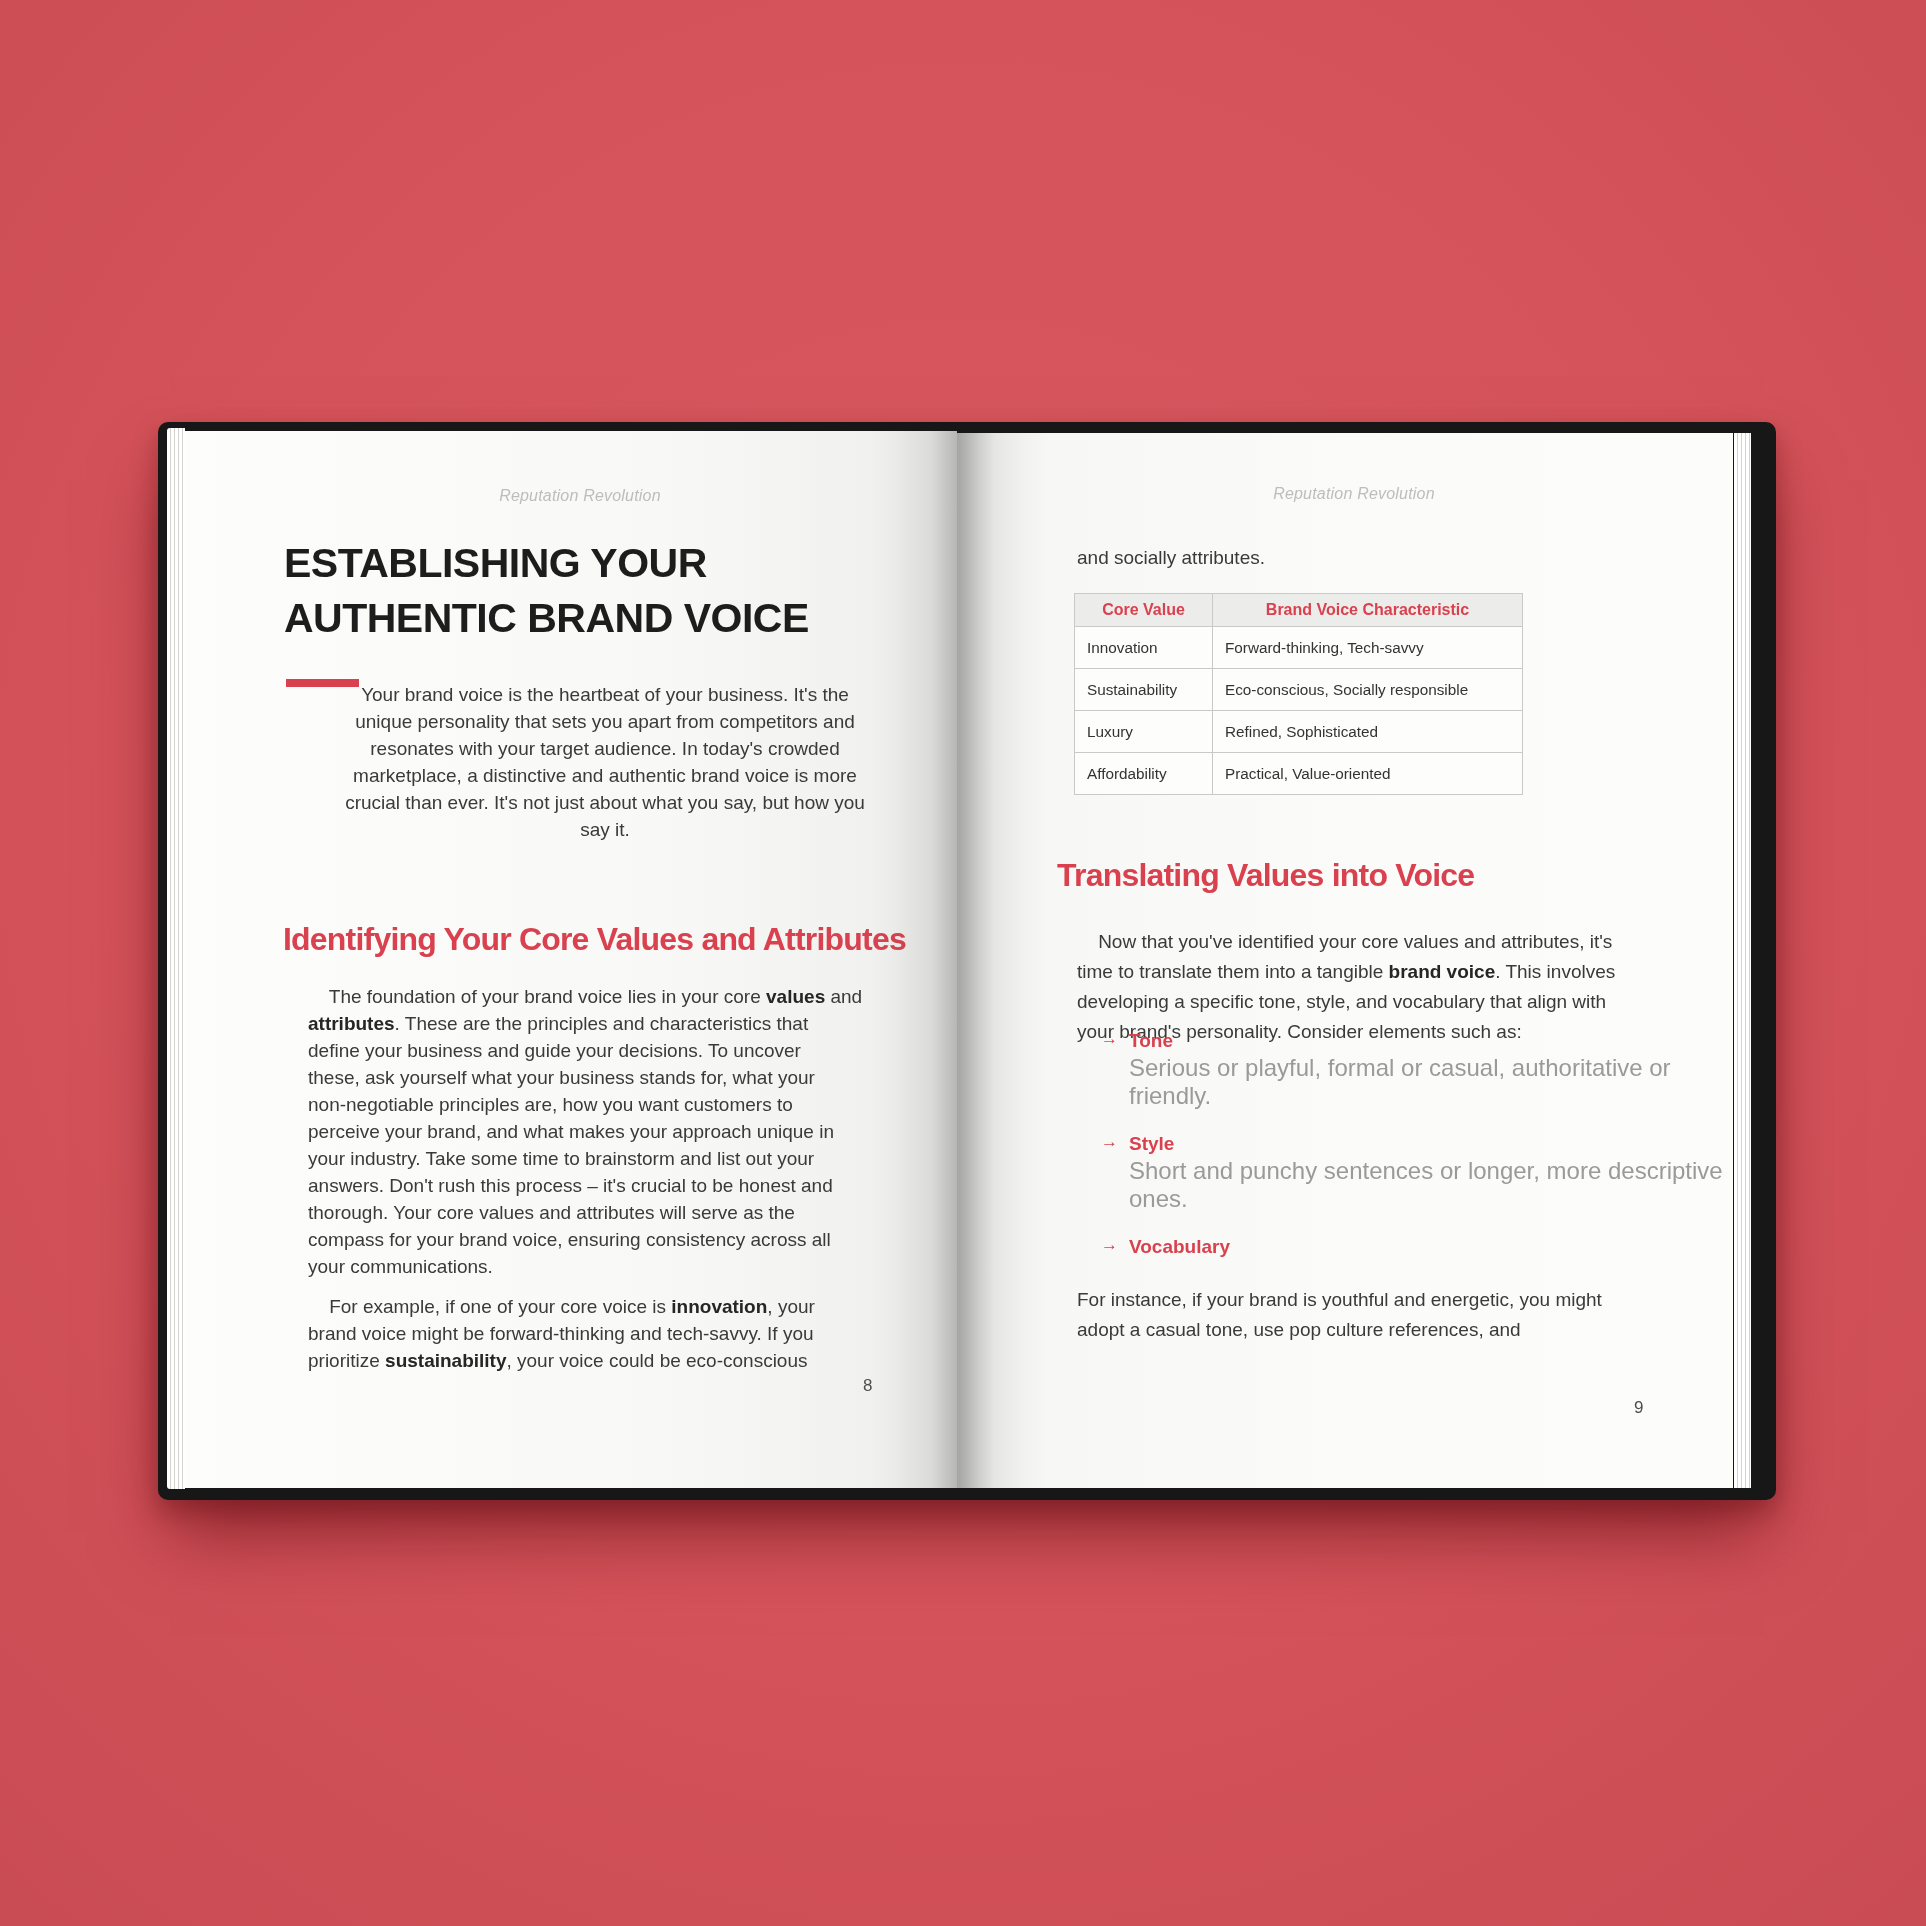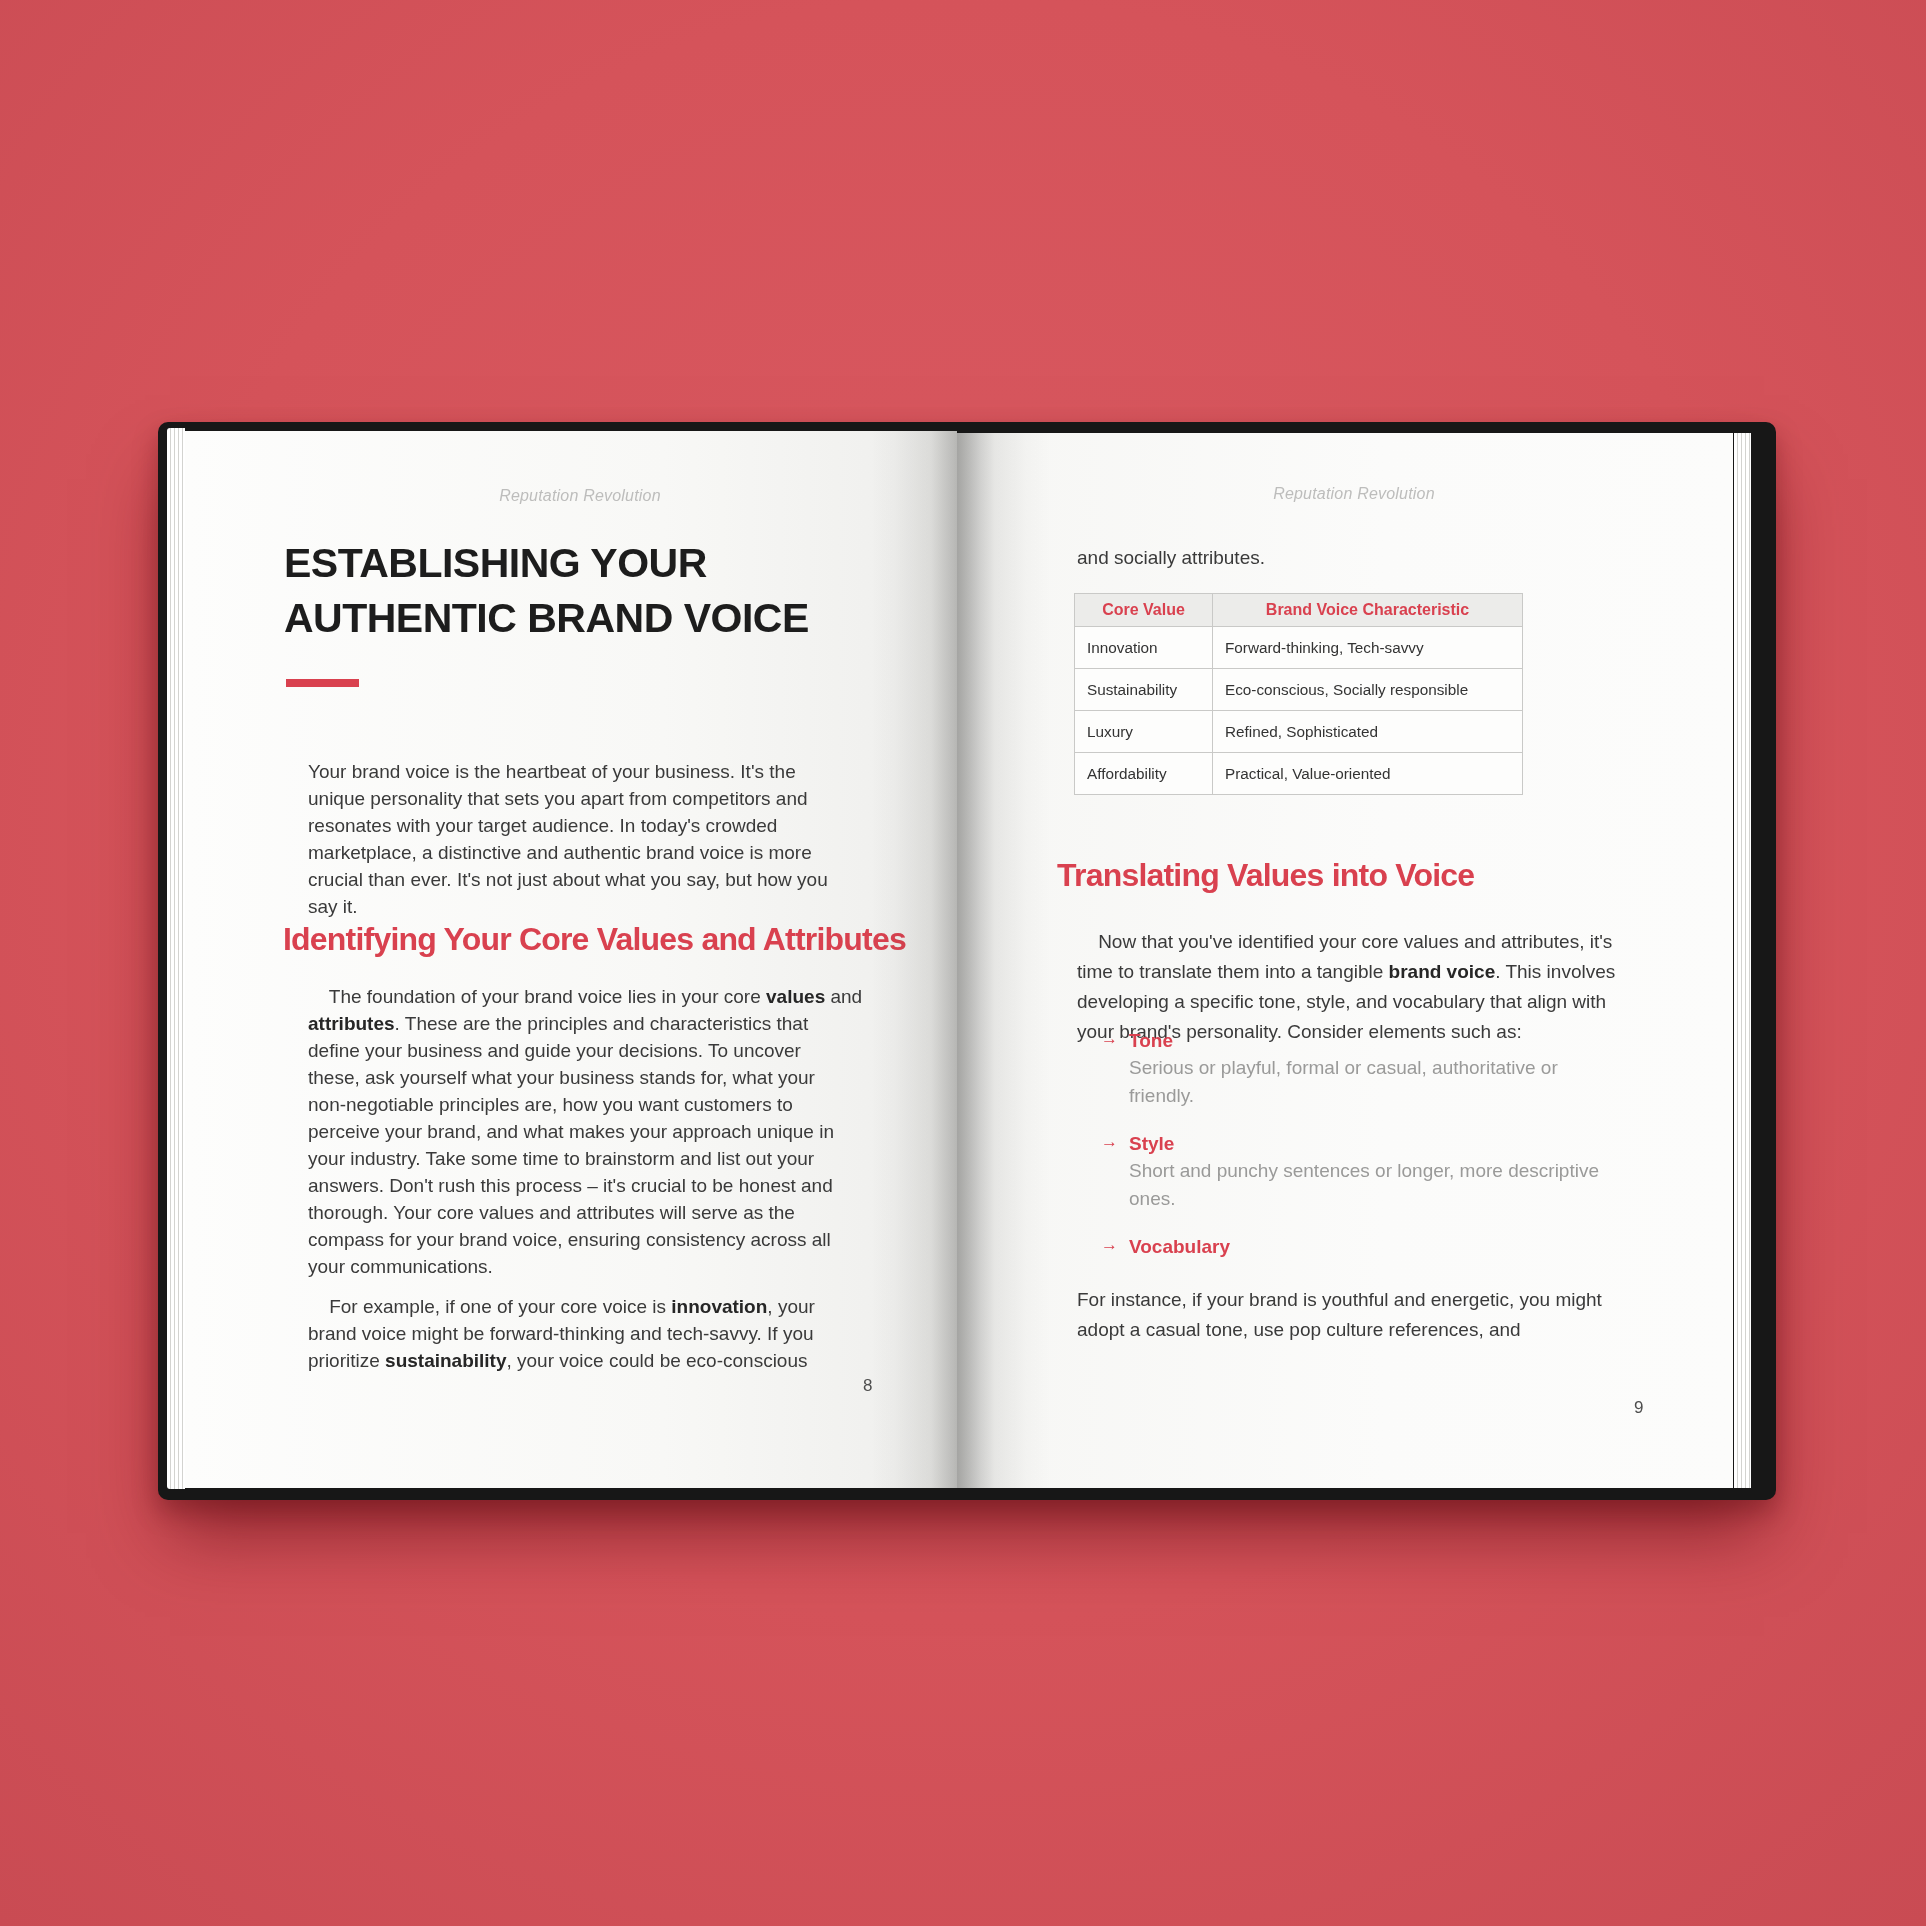--- a/index.html
+++ b/index.html
@@ -78,41 +78,41 @@
     height:41px;font-size:15.3px;color:#333;padding:0 12px;text-align:left;
   }
   .col-core{width:138px;}
   .col-char{width:310px;}
   .bullet-list{position:absolute;left:1129px;top:1028px;width:554px;}
   .bullet-item{position:relative;margin-bottom:21px;}
   .bullet-arrow{
     position:absolute;left:-28px;top:1px;font-size:17px;color:#d9414f;font-weight:700;
   }
   .bullet-label{font-size:19px;font-weight:700;color:#d9414f;line-height:26px;}
-  .bullet-desc{font-size:19px;color:#9a9a99;line-height:28px;}
+  .bullet-desc{font-size:24px;color:#9a9a99;line-height:28px;}
 </style>
 </head>
 <body>
 
 <div class="stage">
 
   <div class="book-cover"></div>
   <div class="page-edges left"></div>
   <div class="page-edges right"></div>
 
   <div class="page page-left"></div>
 
   <div class="running-head" style="left:283px;top:487px;">Reputation Revolution</div>
 
   <div class="chapter-title pre">ESTABLISHING YOUR
 AUTHENTIC BRAND VOICE</div>
 
   <div class="accent-rule"></div>
 
-  <div class="para-left body-text pre" style="top:758px;">Your brand voice is the heartbeat of your business. It's the
+  <div class="para-left body-text pre" style="top:681px;text-align:center;">Your brand voice is the heartbeat of your business. It's the
 unique personality that sets you apart from competitors and
 resonates with your target audience. In today's crowded
 marketplace, a distinctive and authentic brand voice is more
 crucial than ever. It's not just about what you say, but how you
 say it.</div>
 
   <div class="section-heading" style="left:283px;top:921px;">Identifying Your Core Values and Attributes</div>
 
   <div class="para-left body-text pre" style="top:956px;">
     <span>The foundation of your brand voice lies in your core </span><span class="bold">values</span><span> and

